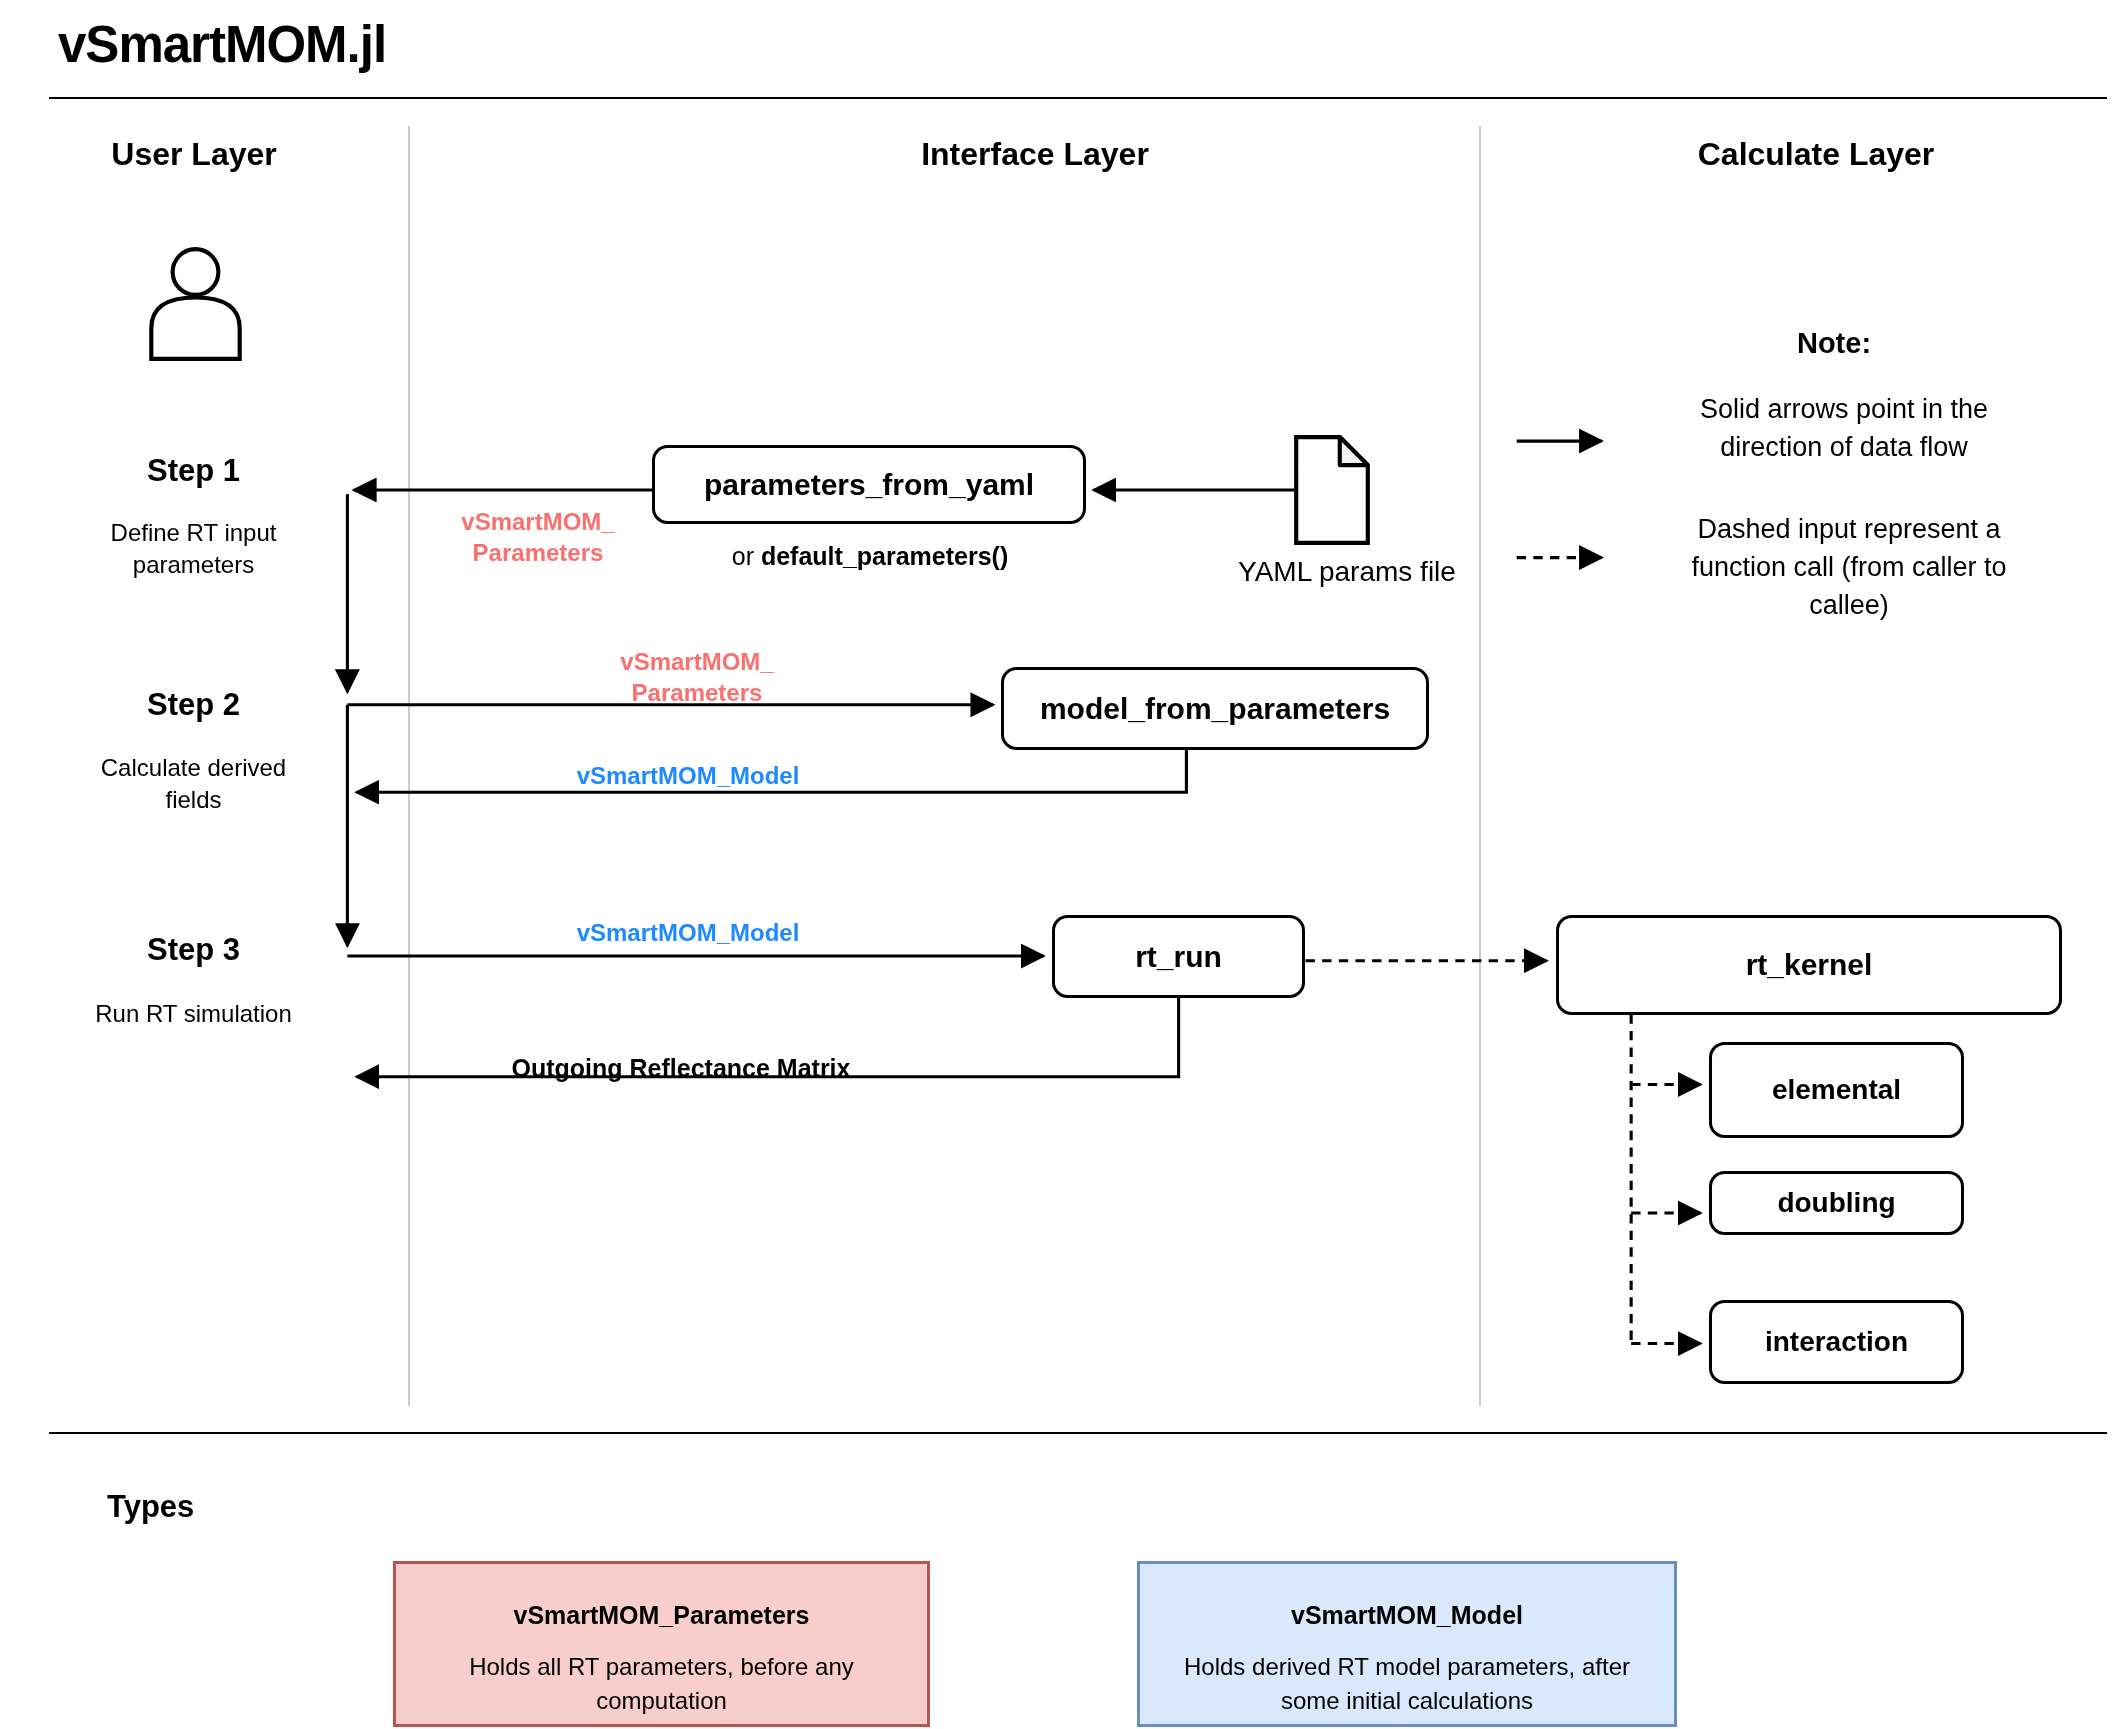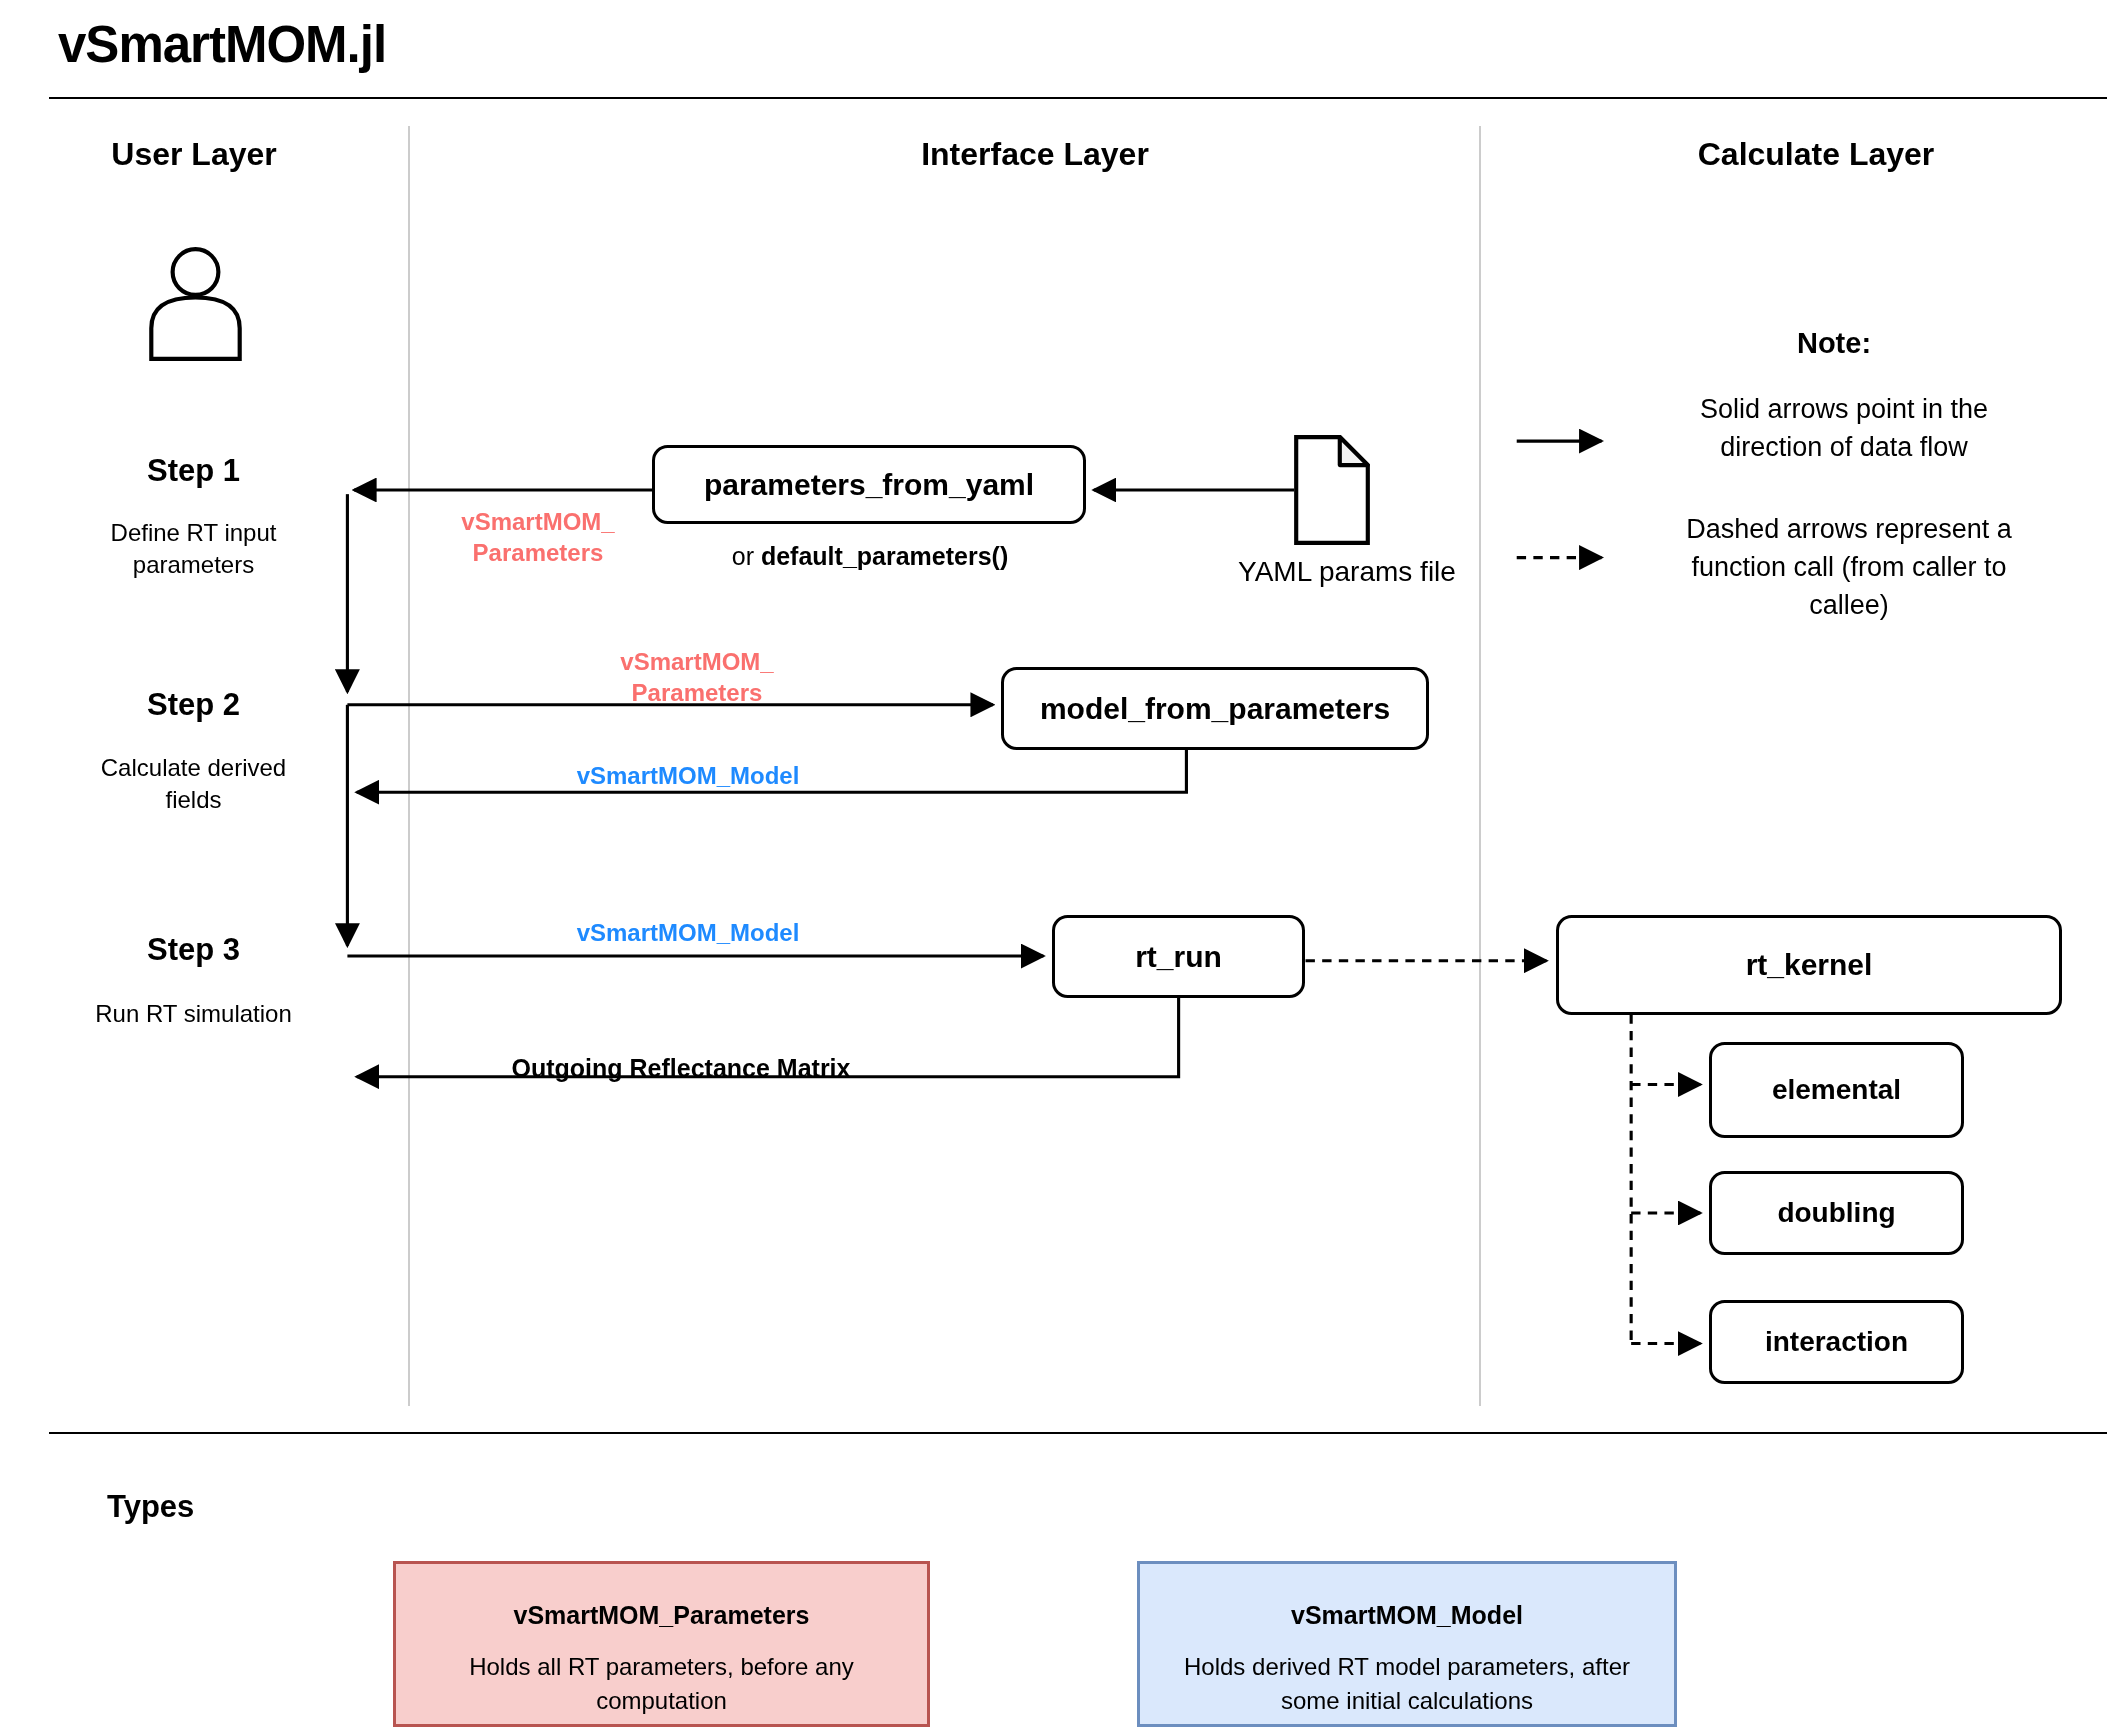--- a/index.html
+++ b/index.html
@@ -102,27 +102,27 @@
     <path d="M4 4 L88 4 L142 58 L142 208 L4 208 Z" fill="#fff" stroke="#000" stroke-width="8"></path>
     <path d="M88 4 L88 58 L142 58 Z" fill="#f2f2f2" stroke="#000" stroke-width="8" stroke-linejoin="round"></path>
   </svg>
   <div class="abs small-label center" style="left:1217px;top:556px;width:260px;">YAML params file</div>
 
   <div class="abs node" style="left:1001px;top:667px;width:428px;height:83px;">model_from_parameters</div>
   <div class="abs node" style="left:1052px;top:915px;width:253px;height:83px;">rt_run</div>
 
   <div class="abs node" style="left:1556px;top:915px;width:506px;height:100px;">rt_kernel</div>
   <div class="abs node subnode" style="left:1709px;top:1042px;width:255px;height:96px;">elemental</div>
-  <div class="abs node subnode" style="left:1709px;top:1171px;width:255px;height:84px;">doubling</div>
+  <div class="abs node subnode" style="left:1709px;top:1171px;width:255px;height:64px;">doubling</div>
   <div class="abs node subnode" style="left:1709px;top:1300px;width:255px;height:84px;">interaction</div>
 
   <div class="abs note-h center" style="left:1704px;top:327px;width:260px;">Note:</div>
   <div class="abs note-t center pre" style="left:1610px;top:391px;width:468px;">Solid arrows point in the
 direction of data flow</div>
-  <div class="abs note-t center pre" style="left:1589px;top:511px;width:520px;">Dashed arrows represent a
+  <div class="abs note-t center pre" style="left:1589px;top:511px;width:520px;">Dashed input represent a
 function call (from caller to
 callee)</div>
 
   <div class="abs rule" style="left:49px;top:1432px;width:2058px;"></div>
   <div class="abs types-h" style="left:107px;top:1489px;">Types</div>
 
   <div class="abs card" style="left: 393px; top: 1561px; width: 537px; height: 166px; background-color: rgb(248, 206, 204); border-color: rgb(184, 84, 80);">
     <div class="card-title">vSmartMOM_Parameters</div>
     <div class="card-desc pre">Holds all RT parameters, before any
 computation</div>

